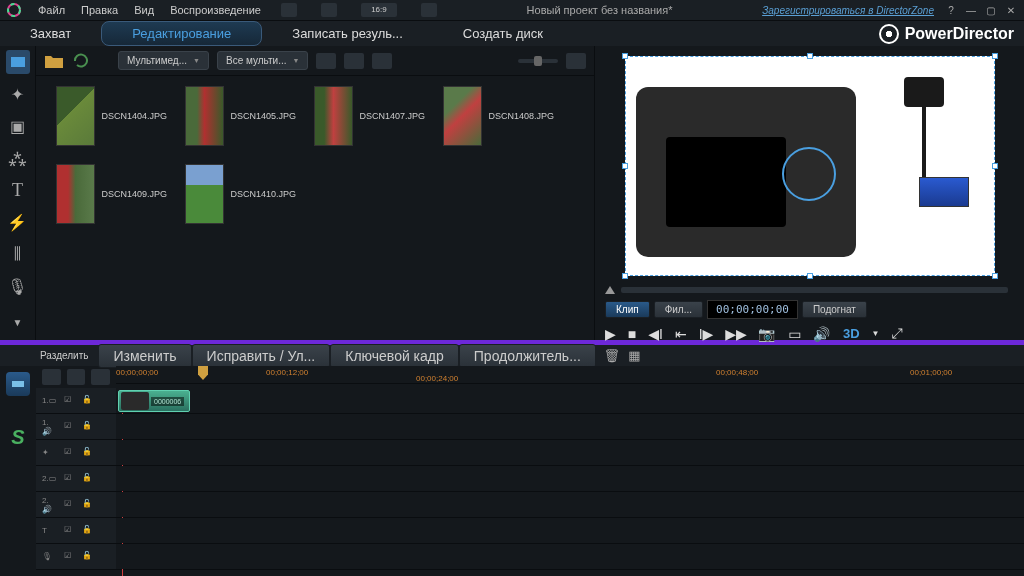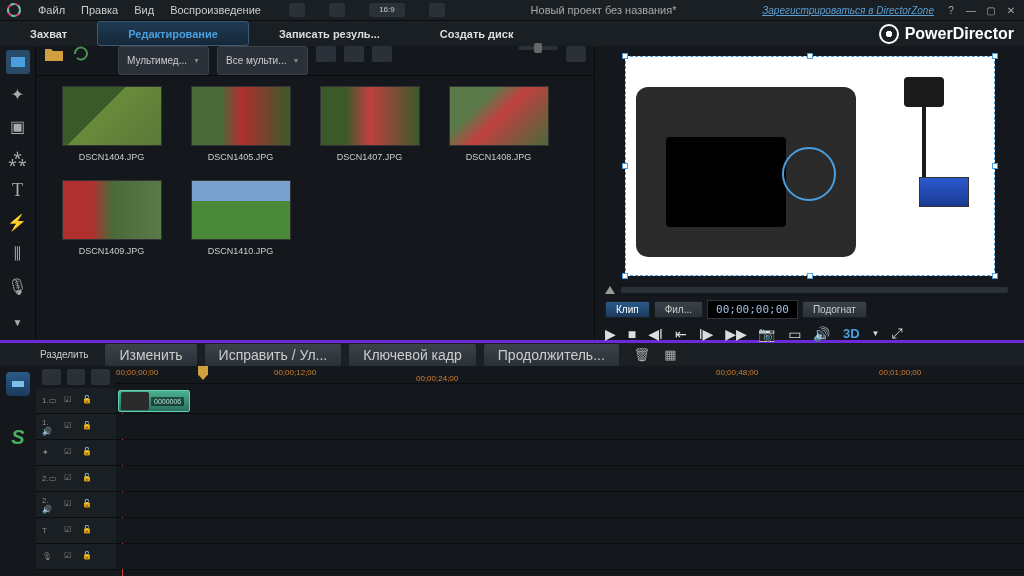--- a/index.html
+++ b/index.html
@@ -1,46 +1,46 @@
 <!DOCTYPE html>
 <html><head>
 <meta charset="utf-8">
 <style>
 *{margin:0;padding:0;box-sizing:border-box;font-family:Arial,sans-serif;user-select:none}
 body{background:#0f1316;width:1024px;height:576px;overflow:hidden;color:#ccc;font-size:11px}
 .titlebar{height:20px;background:#1a1f24;display:flex;align-items:center;padding:0 6px}
 .menu{display:flex;gap:16px;font-size:11px}
 .menu span{cursor:pointer}
-.tb-icons{display:flex;gap:24px;margin-left:28px;align-items:center}
+.tb-icons{display:flex;gap:24px;margin-left:20px;align-items:center}
 .tb-icon{width:16px;height:14px;background:#2a3138;border-radius:2px}
 .proj-title{flex:1;text-align:center;font-size:11px;color:#aaa}
 .dz-link{color:#5a9fd4;text-decoration:underline;font-size:10px;font-style:italic;margin-right:10px}
 .win-btns{display:flex;gap:6px}
 .win-btn{width:14px;height:12px;display:flex;align-items:center;justify-content:center;color:#aaa;font-size:10px}
 .tabbar{height:26px;background:#1a1f24;display:flex;align-items:center;border-top:1px solid #0a0d10}
 .main-tabs{display:flex;height:100%}
-.main-tab{padding:0 30px;display:flex;align-items:center;font-size:11px;font-weight:bold;color:#ddd;cursor:pointer}
-.main-tab.active{color:#4a9fe0;border:1px solid #3a5a7a;border-radius:3px;background:linear-gradient(#1e3a52,#162838)}
+.main-tab{padding:0 30px;display:flex;align-items:center;font-size:13px;font-weight:normal;color:#ddd;cursor:pointer}
+.main-tab.active{color:#4a9fe0;border:1px solid #3a5a7a;border-radius:8px;background:linear-gradient(#1e3a52,#162838)}
 .brand{margin-left:auto;margin-right:10px;display:flex;align-items:center;gap:6px;font-size:16px;font-weight:bold;color:#fff}
 .brand-icon{width:20px;height:20px;background:radial-gradient(circle,#fff 30%,transparent 30%);border:2px solid #fff;border-radius:50%;position:relative}
 .workspace{display:flex;height:294px}
 .sidebar{width:36px;background:#14181c;display:flex;flex-direction:column;padding-top:4px;gap:8px;align-items:center;border-right:1px solid #0a0d10}
 .side-ic{width:24px;height:24px;display:flex;align-items:center;justify-content:center;cursor:pointer;color:#aaa;font-size:16px}
 .side-ic.active{background:#2a4a6a;border-radius:3px}
 .side-ic svg{width:18px;height:18px}
 .media-area{flex:1;background:#14181c;display:flex;flex-direction:column}
-.media-toolbar{height:30px;display:flex;gap:8px;padding:0 8px;border-bottom:1px solid #0a0d10}
+.media-toolbar{height:30px;display:flex;align-items:center;gap:8px;padding:0 8px;border-bottom:1px solid #0a0d10}
 .folder-ic{width:20px;height:16px}
 .dropdown{background:#2a3138;border:1px solid #3a424a;border-radius:3px;padding:3px 8px;font-size:10px;display:flex;align-items:center;gap:6px;cursor:pointer}
 .dropdown::after{content:"▼";font-size:7px;color:#888}
 .view-ic{width:20px;height:16px;background:#2a3138;border-radius:2px;cursor:pointer}
 .slider{width:40px;height:4px;background:#2a3138;border-radius:2px;position:relative}
 .slider::after{content:"";position:absolute;width:8px;height:10px;background:#666;top:-3px;left:16px;border-radius:2px}
 .media-grid{flex:1;padding:10px 20px;display:flex;flex-wrap:wrap;gap:18px;align-content:flex-start;overflow:hidden}
-.thumb-item{width:111px;display:flex;flex-direction:column;align-items:center;gap:6px}
+.thumb-item{width:111px;display:flex;align-items:center;gap:6px}
 .thumb{width:100px;height:60px;border:1px solid #333;cursor:pointer}
 .thumb-label{font-size:9px;color:#ccc;text-align:center}
 .g1{background:linear-gradient(135deg,#3a5a2a 40%,#6a8a3a 40%,#5a7a3a)}
 .g2{background:linear-gradient(90deg,#4a6a3a 30%,#b03030 50%,#3a5a2a)}
 .g3{background:linear-gradient(135deg,#b03030 40%,#3a5a2a 40%,#4a6a3a)}
 .g4{background:linear-gradient(90deg,#3a5a2a 25%,#c04040 50%,#3a5a2a)}
 .g5{background:linear-gradient(135deg,#5a7a4a 30%,#c04040 50%,#4a6a3a)}
 .g6{background:linear-gradient(90deg,#b03030 30%,#4a6a3a 50%,#5a7a4a)}
 .g7{background:linear-gradient(180deg,#7aa0d0 35%,#4a8a3a 35%)}
 .preview-area{width:430px;background:#14181c;display:flex;flex-direction:column;border-left:1px solid #0a0d10}
@@ -62,21 +62,21 @@
 .scrub-tri{width:0;height:0;border-left:5px solid transparent;border-right:5px solid transparent;border-bottom:8px solid #999}
 .scrub-bar{flex:1;height:6px;background:#2a3138;margin:0 6px;border-radius:2px}
 .preview-controls{padding:6px 10px}
 .pc-row1{display:flex;gap:4px;align-items:center;margin-bottom:6px}
 .pc-btn{background:linear-gradient(#3a424a,#2a3138);border:1px solid #1a1f24;padding:2px 10px;font-size:10px;border-radius:2px;cursor:pointer;color:#ccc}
 .pc-btn.active{background:linear-gradient(#2a5a8a,#1a3a5a);color:#fff}
 .timecode{background:#000;border:1px solid #333;padding:2px 8px;font-family:monospace;font-size:11px;color:#a0c0e0}
 .pc-row2{display:flex;gap:12px;align-items:center}
 .play-ic{color:#ddd;cursor:pointer;font-size:14px}
 .threed{color:#4a9fe0;font-weight:bold;font-size:13px}
-.edit-toolbar{height:26px;background:#1a1f24;display:flex;align-items:center;gap:6px;padding:0 40px;border-top:3px solid #6d28d9}
+.edit-toolbar{height:26px;background:#1a1f24;display:flex;align-items:center;padding:0 40px;border-top:5px solid #6d28d9}
 .edit-btn{background:linear-gradient(#3a424a,#2a3138);border:1px solid #1a1f24;padding:3px 14px;font-size:14px;border-radius:3px;cursor:pointer;color:#ccc}
 .edit-label{font-size:10px;color:#ccc;margin-right:10px}
 .trash-ic{color:#aaa;cursor:pointer;font-size:13px;margin-left:8px}
 .timeline-area{height:210px;background:#14181c;display:flex}
 .tl-left{width:36px;background:#14181c;display:flex;flex-direction:column;align-items:center;padding-top:6px;gap:30px}
 .tl-left-ic{width:24px;height:24px;border-radius:4px;background:linear-gradient(#2a5a8a,#1a3a5a);display:flex;align-items:center;justify-content:center}
 .tl-body{flex:1;display:flex;flex-direction:column}
 .tl-controls{height:22px;display:flex;align-items:center;gap:6px;padding:0 6px}
 .tl-ctrl-ic{width:22px;height:16px;background:#2a3138;border-radius:2px;cursor:pointer}
 .tl-ruler{height:18px;background:#14181c;position:relative;font-size:8px;color:#d08030;border-bottom:1px solid #0a0d10}
@@ -268,25 +268,25 @@
       <div style="width:80px">
         <div class="tl-controls">
           <div class="tl-ctrl-ic"></div>
           <div class="tl-ctrl-ic"></div>
           <div class="tl-ctrl-ic"></div>
         </div>
       </div>
       <div class="tl-ruler" id="ruler" style="flex:1">
         <div class="playhead"></div>
       <span class="ruler-mark" style="left: 0px;">00;00;00;00</span>
-          <span class="ruler-mark" style="left: 158px;">00;00;12;00</span>
+          <span class="ruler-mark" style="left: 150px;">00;00;12;00</span>
           <span class="ruler-mark" style="left: 300px; margin-top: 6px;">00;00;24;00</span>
           <span class="ruler-mark" style="left: 450px; margin-top: 40px;">00;00;36;00</span>
           <span class="ruler-mark" style="left: 600px;">00;00;48;00</span>
-          <span class="ruler-mark" style="left: 763px;">00;01;00;00</span>
+          <span class="ruler-mark" style="left: 794px;">00;01;00;00</span>
         </div>
     </div>
     <div class="tl-tracks" id="tracks" style="position:relative">
       <div class="playline"></div>
     <div class="track">
           <div class="track-head">
             <span class="tn">1.▭</span>
             <span class="track-ic">☑</span>
             <span class="track-ic">🔓</span>
           </div>

